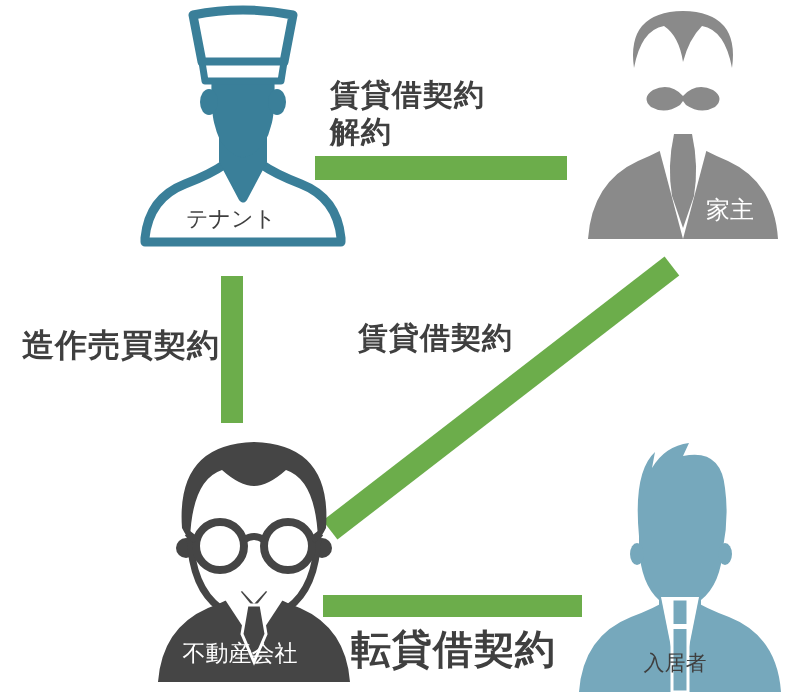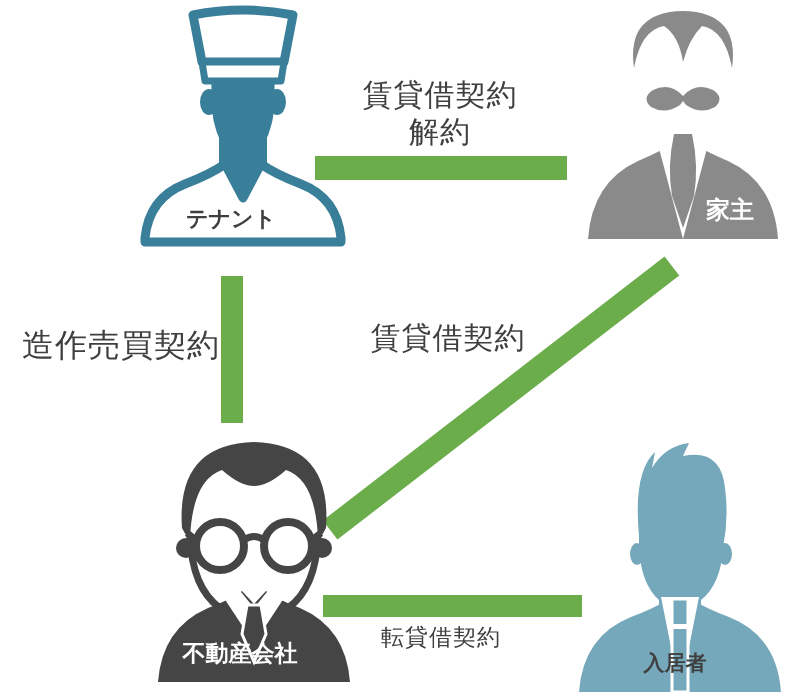--- a/index.html
+++ b/index.html
@@ -22,30 +22,30 @@
   .fig-resident{left:575px;top:436px;width:211px;height:256px;}
   
   .f-teal{fill:var(--teal);} .s-teal{stroke:var(--teal);}
   .f-gray{fill:var(--gray);}
   .f-dark{fill:var(--dark);} .s-dark{stroke:var(--dark);}
   .f-blue{fill:var(--blue);}
   .f-white{fill:#fff;} .s-white{stroke:#fff;}
   .no-fill{fill:none;}
   
   .edge-label{
-    position:absolute;z-index:3;color:var(--text);font-weight:400;
-    letter-spacing:1px;text-align:center;white-space:nowrap;
+    position:absolute;z-index:3;color:var(--text);font-weight:700;
+    letter-spacing:1px;text-align:left;white-space:nowrap;
   }
   .lbl-cancel{left:330px;top:76px;width:220px;font-size:30px;line-height:37px;}
   .lbl-fixture{left:22px;top:324px;width:196px;font-size:32px;}
   .lbl-lease{left:358px;top:318px;width:180px;font-size:30px;}
-  .lbl-sublease{left:351px;top:622px;width:180px;font-size:23px;}
+  .lbl-sublease{left:351px;top:622px;width:180px;font-size:40px;}
   
   .node-label{
-    position:absolute;z-index:4;font-weight:700;text-align:center;white-space:nowrap;
+    position:absolute;z-index:4;font-weight:400;text-align:center;white-space:nowrap;
   }
   .nl-tenant{left:165px;top:204px;width:132px;font-size:22px;color:var(--text);}
   .nl-landlord{left:698px;top:194px;width:64px;font-size:24px;color:#fff;}
   .nl-agency{left:168px;top:638px;width:144px;font-size:23px;color:#fff;}
   .nl-resident{left:627px;top:649px;width:96px;font-size:21px;color:var(--text);}
 </style>
 </head>
 <body>
 
 <div id="canvas">

